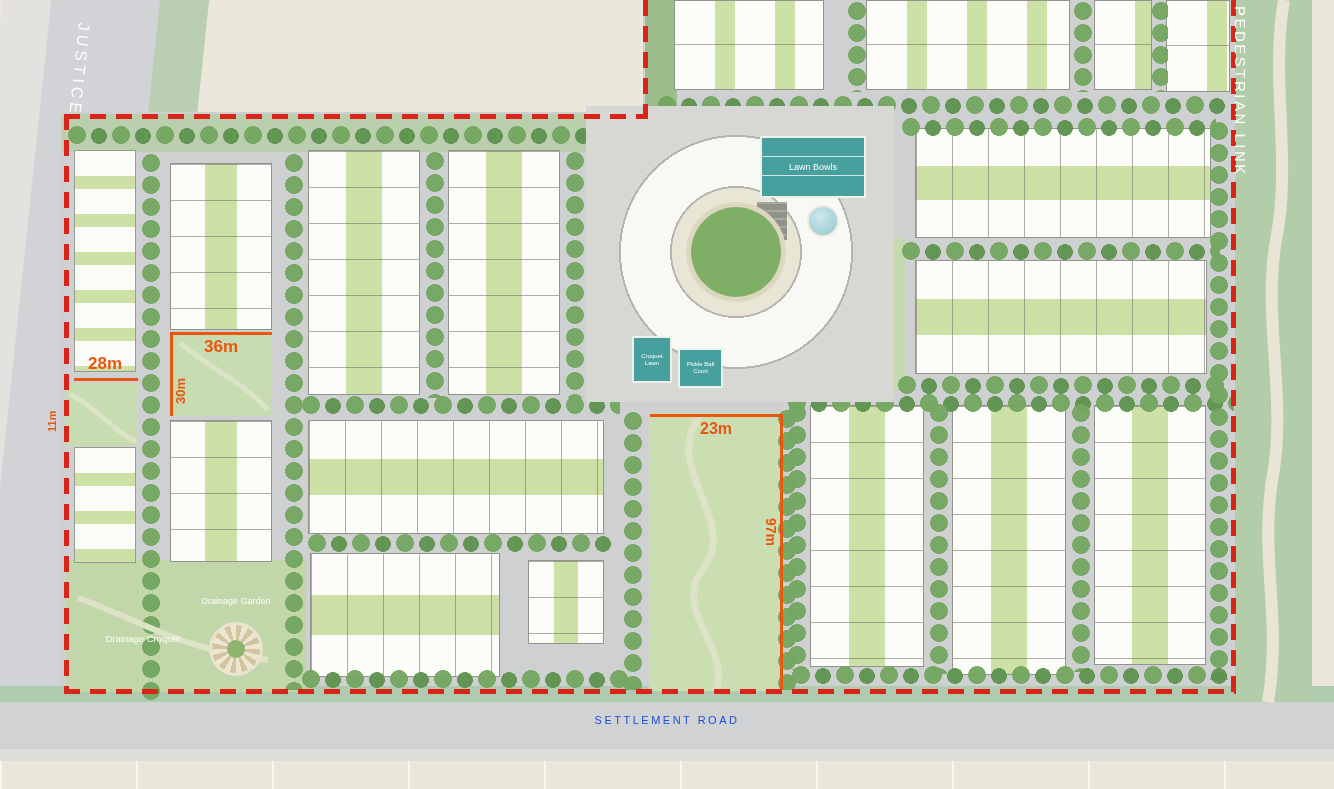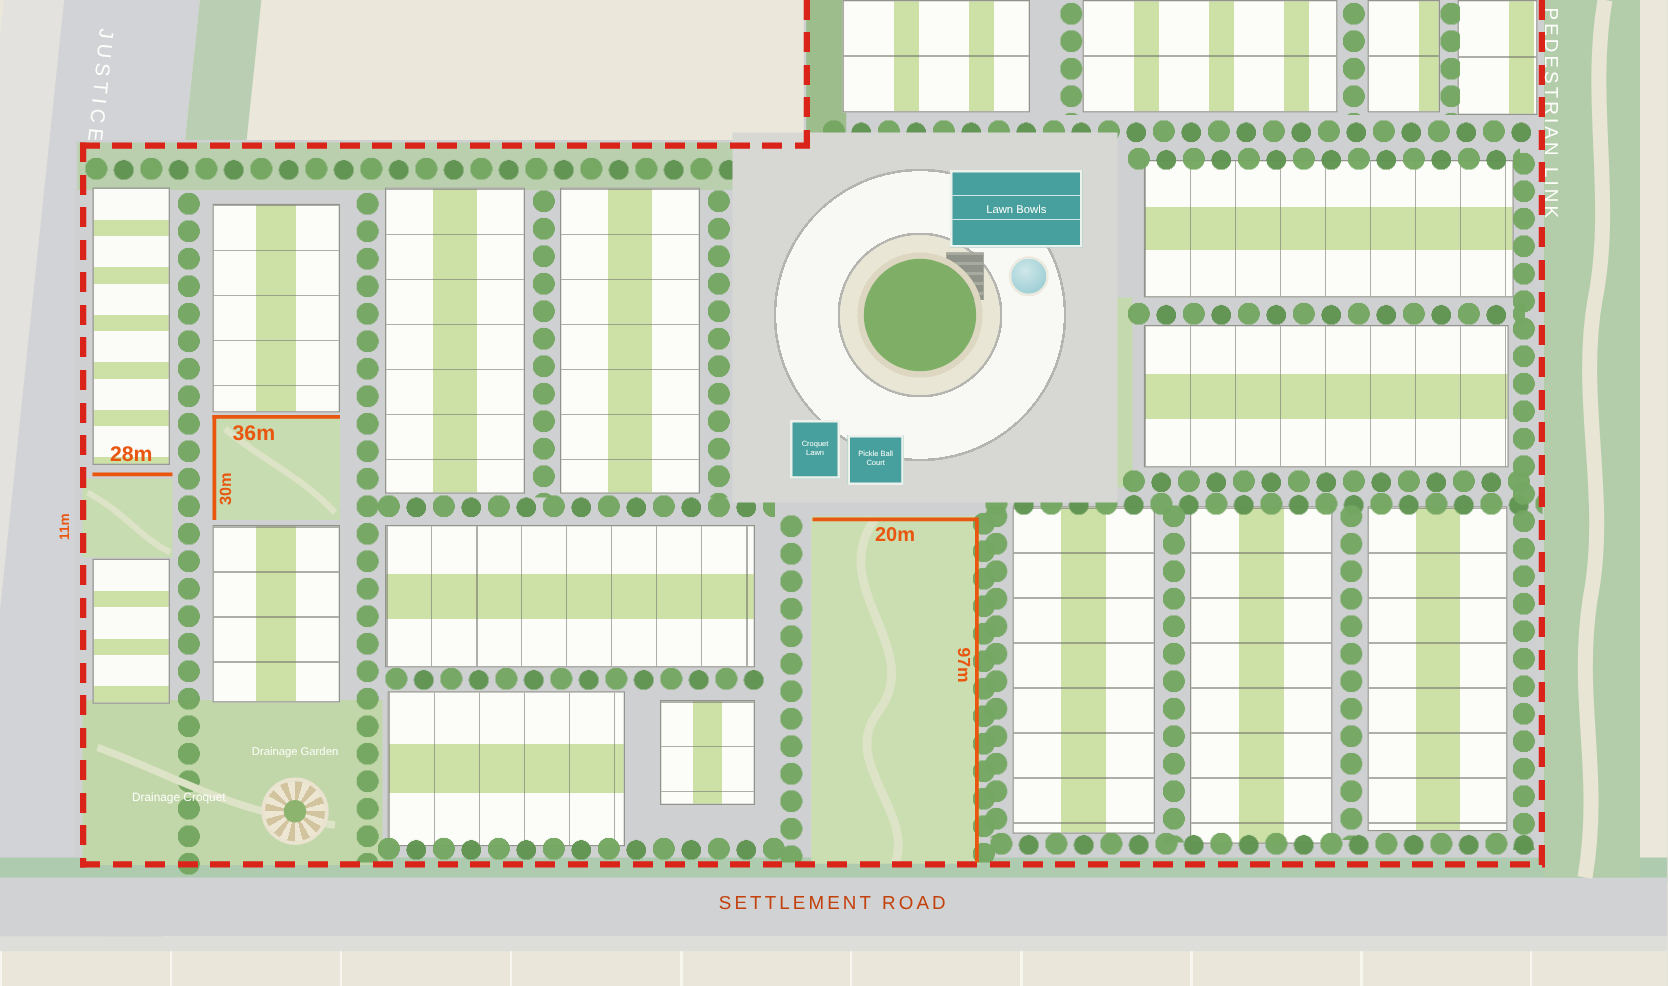--- a/index.html
+++ b/index.html
@@ -45,21 +45,21 @@
   
   #justice{position:absolute;left:8px;top:-42px;width:205px;height:900px;transform:rotate(6deg);transform-origin:110px 0;z-index:1;}
   #justice .fp{position:absolute;left:0;top:0;width:48px;height:100%;background:#e3e2de;}
   #justice .rd{position:absolute;left:48px;top:0;width:108px;height:100%;background:#d2d3d6;}
   #justice .vg{position:absolute;left:156px;top:0;width:49px;height:100%;background:#b9ceb3;}
   #justice .jlabel{position:absolute;left:92px;top:68px;transform:rotate(90deg);transform-origin:left top;
     font-size:16px;letter-spacing:4px;color:#fdfdfa;white-space:nowrap;}
   #ped-label{position:absolute;left:1249px;top:6px;transform:rotate(90deg);transform-origin:left top;
     font-size:15px;letter-spacing:2.5px;color:#fdfdfa;white-space:nowrap;z-index:11;}
   #settle-label{position:absolute;left:0;top:714px;width:1334px;text-align:center;
-    font-size:15px;letter-spacing:2.5px;color:#c2410c;z-index:11;}
+    font-size:11px;letter-spacing:2.5px;color:#1d4ed8;z-index:11;}
   #paths{position:absolute;left:0;top:0;z-index:5;pointer-events:none;}
 </style>
 </head>
 <body>
 
 <div id="stage">
   <div id="justice">
     <div class="fp"></div>
     <div class="rd"></div>
     <div class="vg cluster"></div>
@@ -148,20 +148,20 @@
     <div class="abs " style="left: 104px; top: 634px; width: 78px; z-index: 11; font-size: 9.5px; color: rgb(253, 253, 250); text-align: center; line-height: 1.15;">Drainage Croquet</div>
     <div class="abs " style="left: 643px; top: 0px; width: 5px; height: 116px; z-index: 9; background-image: repeating-linear-gradient(rgb(218, 36, 26) 0px, rgb(218, 36, 26) 16px, rgba(0, 0, 0, 0) 16px, rgba(0, 0, 0, 0) 26px);"></div>
     <div class="abs " style="left: 64px; top: 114px; width: 584px; height: 5px; z-index: 9; background-image: repeating-linear-gradient(90deg, rgb(218, 36, 26) 0px, rgb(218, 36, 26) 16px, rgba(0, 0, 0, 0) 16px, rgba(0, 0, 0, 0) 26px);"></div>
     <div class="abs " style="left: 64px; top: 114px; width: 5px; height: 580px; z-index: 9; background-image: repeating-linear-gradient(rgb(218, 36, 26) 0px, rgb(218, 36, 26) 16px, rgba(0, 0, 0, 0) 16px, rgba(0, 0, 0, 0) 26px);"></div>
     <div class="abs " style="left: 64px; top: 689px; width: 1172px; height: 5px; z-index: 9; background-image: repeating-linear-gradient(90deg, rgb(218, 36, 26) 0px, rgb(218, 36, 26) 16px, rgba(0, 0, 0, 0) 16px, rgba(0, 0, 0, 0) 26px);"></div>
     <div class="abs " style="left: 1231px; top: 0px; width: 5px; height: 694px; z-index: 9; background-image: repeating-linear-gradient(rgb(218, 36, 26) 0px, rgb(218, 36, 26) 16px, rgba(0, 0, 0, 0) 16px, rgba(0, 0, 0, 0) 26px);"></div>
     <div class="abs " style="left: 74px; top: 378px; width: 64px; height: 3px; z-index: 10; background: rgb(232, 86, 15);"></div>
     <div class="abs " style="left: 70px; top: 354px; width: 70px; z-index: 10; font-size: 17px; color: rgb(232, 86, 15); text-align: center; font-weight: bold; white-space: nowrap; line-height: 1.15;">28m</div>
     <div class="abs " style="left: 46px; top: 432px; z-index: 10; transform: rotate(-90deg); transform-origin: left top; font-size: 11px; color: rgb(232, 86, 15); text-align: center; font-weight: bold; white-space: nowrap; line-height: 1.15;">11m</div>
     <div class="abs " style="left: 170px; top: 332px; width: 102px; height: 3px; z-index: 10; background: rgb(232, 86, 15);"></div>
-    <div class="abs " style="left: 186px; top: 337px; width: 70px; z-index: 10; font-size: 17px; color: rgb(232, 86, 15); text-align: left; font-weight: bold; white-space: nowrap; line-height: 1.15;">36m</div>
+    <div class="abs " style="left: 186px; top: 337px; width: 70px; z-index: 10; font-size: 17px; color: rgb(232, 86, 15); text-align: center; font-weight: bold; white-space: nowrap; line-height: 1.15;">36m</div>
     <div class="abs " style="left: 170px; top: 332px; width: 3px; height: 84px; z-index: 10; background: rgb(232, 86, 15);"></div>
     <div class="abs " style="left: 174px; top: 404px; z-index: 10; transform: rotate(-90deg); transform-origin: left top; font-size: 13px; color: rgb(232, 86, 15); text-align: center; font-weight: bold; white-space: nowrap; line-height: 1.15;">30m</div>
     <div class="abs " style="left: 650px; top: 414px; width: 132px; height: 3px; z-index: 10; background: rgb(232, 86, 15);"></div>
-    <div class="abs " style="left: 666px; top: 420px; width: 100px; z-index: 10; font-size: 16px; color: rgb(232, 86, 15); text-align: center; font-weight: bold; white-space: nowrap; line-height: 1.15;">20m</div>
+    <div class="abs " style="left: 666px; top: 420px; width: 100px; z-index: 10; font-size: 16px; color: rgb(232, 86, 15); text-align: center; font-weight: bold; white-space: nowrap; line-height: 1.15;">23m</div>
     <div class="abs " style="left: 780px; top: 414px; width: 3px; height: 276px; z-index: 10; background: rgb(232, 86, 15);"></div>
     <div class="abs " style="left: 779px; top: 518px; z-index: 10; transform: rotate(90deg); transform-origin: left top; font-size: 14px; color: rgb(232, 86, 15); text-align: center; font-weight: bold; white-space: nowrap; line-height: 1.15;">97m</div>
   </div>
 
 </body></html>

